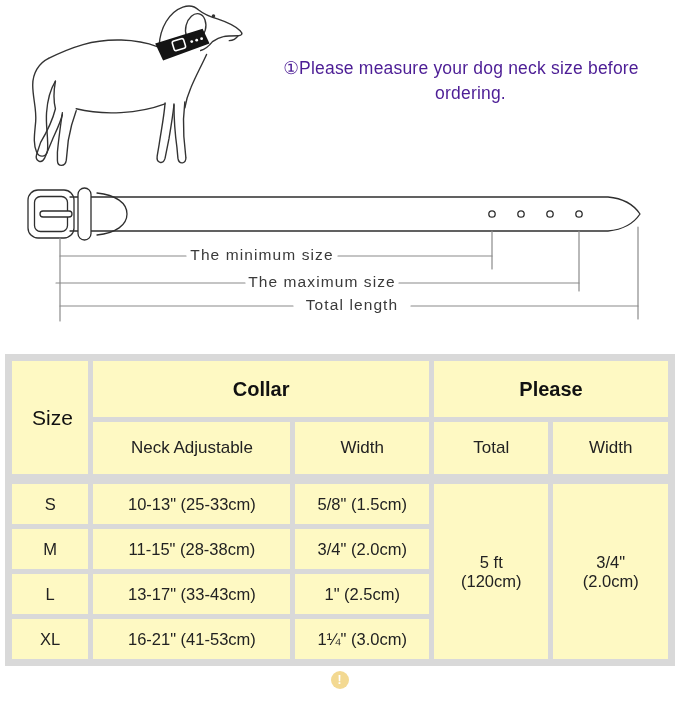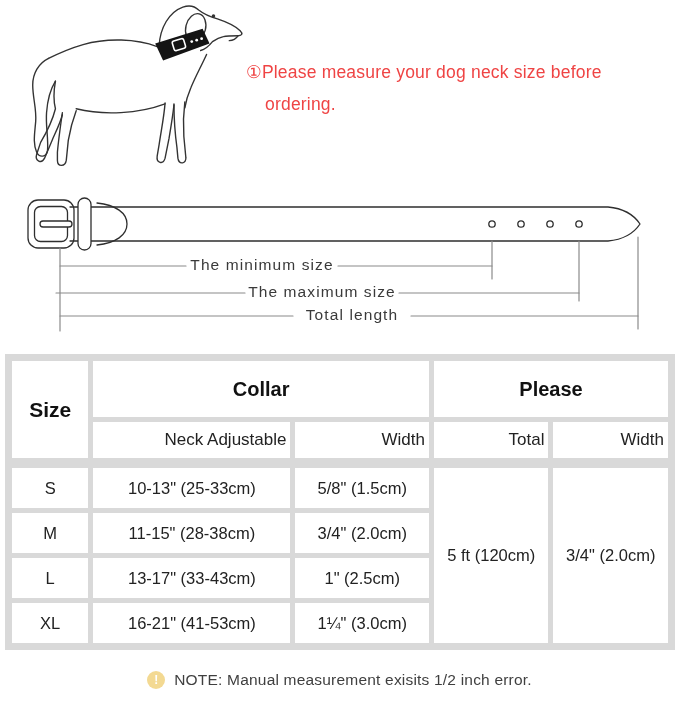--- a/index.html
+++ b/index.html
@@ -10,52 +10,53 @@
     width: 679px; height: 707px;
     background: #ffffff;
     overflow: hidden;
     margin: 0 auto;
   }
   
   .dog-art { position:absolute; left:10px; top:2px; width:242px; height:180px; }
   .instructions { position:absolute; left:246px; top:56px; width:430px; }
   .instructions p {
     font-size: 17.5px;
-    line-height: 32px;
-    color:#ef4444;
+    line-height: 25px;
+    color:#4c1d95;
     margin-bottom: 5px;
     padding-left: 19px;
     text-indent: -19px;
     letter-spacing: .2px;
-  }
-  
-  .collar-diagram { position:absolute; left:0; top:193px; width:679px; height:152px; }
+    text-align: center;
+  }
+  
+  .collar-diagram { position:absolute; left:0; top:183px; width:679px; height:152px; }
   .collar-diagram text {
     font-family:"Liberation Sans", sans-serif;
     font-size: 15.5px;
     letter-spacing: 1.1px;
     fill:#3a3a3a;
   }
   
   .table-wrap {
     position:absolute; left:5px; top:354px; width:670px;
     background:#d9d9d9;
     padding:2px;
   }
   table { width:100%; table-layout:fixed; border-collapse:separate; border-spacing:5px; }
-  td { background:#ffffff; text-align:center; vertical-align:middle; padding:0 4px; }
+  td { background:#fef9c3; text-align:center; vertical-align:middle; padding:0 20px; }
   col.c-size  { width:12%; }
   col.c-neck  { width:31%; }
   col.c-cwidth{ width:21%; }
   col.c-llen  { width:18%; }
   col.c-lwid  { width:18%; }
   .hrow1 td { height:56px; }
-  .hrow2 td { height:36px;text-align:right; }
+  .hrow2 td { height:52px; }
   .brow td  { height:40px; }
-  .t-size   { font-size:21px; font-weight:bold; color:#111; }
+  .t-size   { font-size:21px; font-weight:normal; color:#111; }
   .t-group  { font-size:20px; font-weight:bold; color:#111; }
   .t-sub    { font-size:17px; color:#222; }
   .t-cell   { font-size:16.5px; color:#222; }
   
   .note-row {
     position:absolute; left:0; top:671px; width:100%;
     display:flex; justify-content:center; align-items:center; gap:9px;
   }
   .note-icon {
     width:18px; height:18px; border-radius:50%;
@@ -191,16 +192,15 @@
         <td class="t-cell">XL</td>
         <td class="t-cell">16-21" (41-53cm)</td>
         <td class="t-cell">1¼" (3.0cm)</td>
       </tr>
     </tbody>
       </table>
   </div>
 
   <div class="note-row">
     <span class="note-icon">!</span>
-    <span class="note-text">NOTE: Manual measurement exisits 1/2 inch error.</span>
   </div>
 
 </div>
 
 </body></html>

